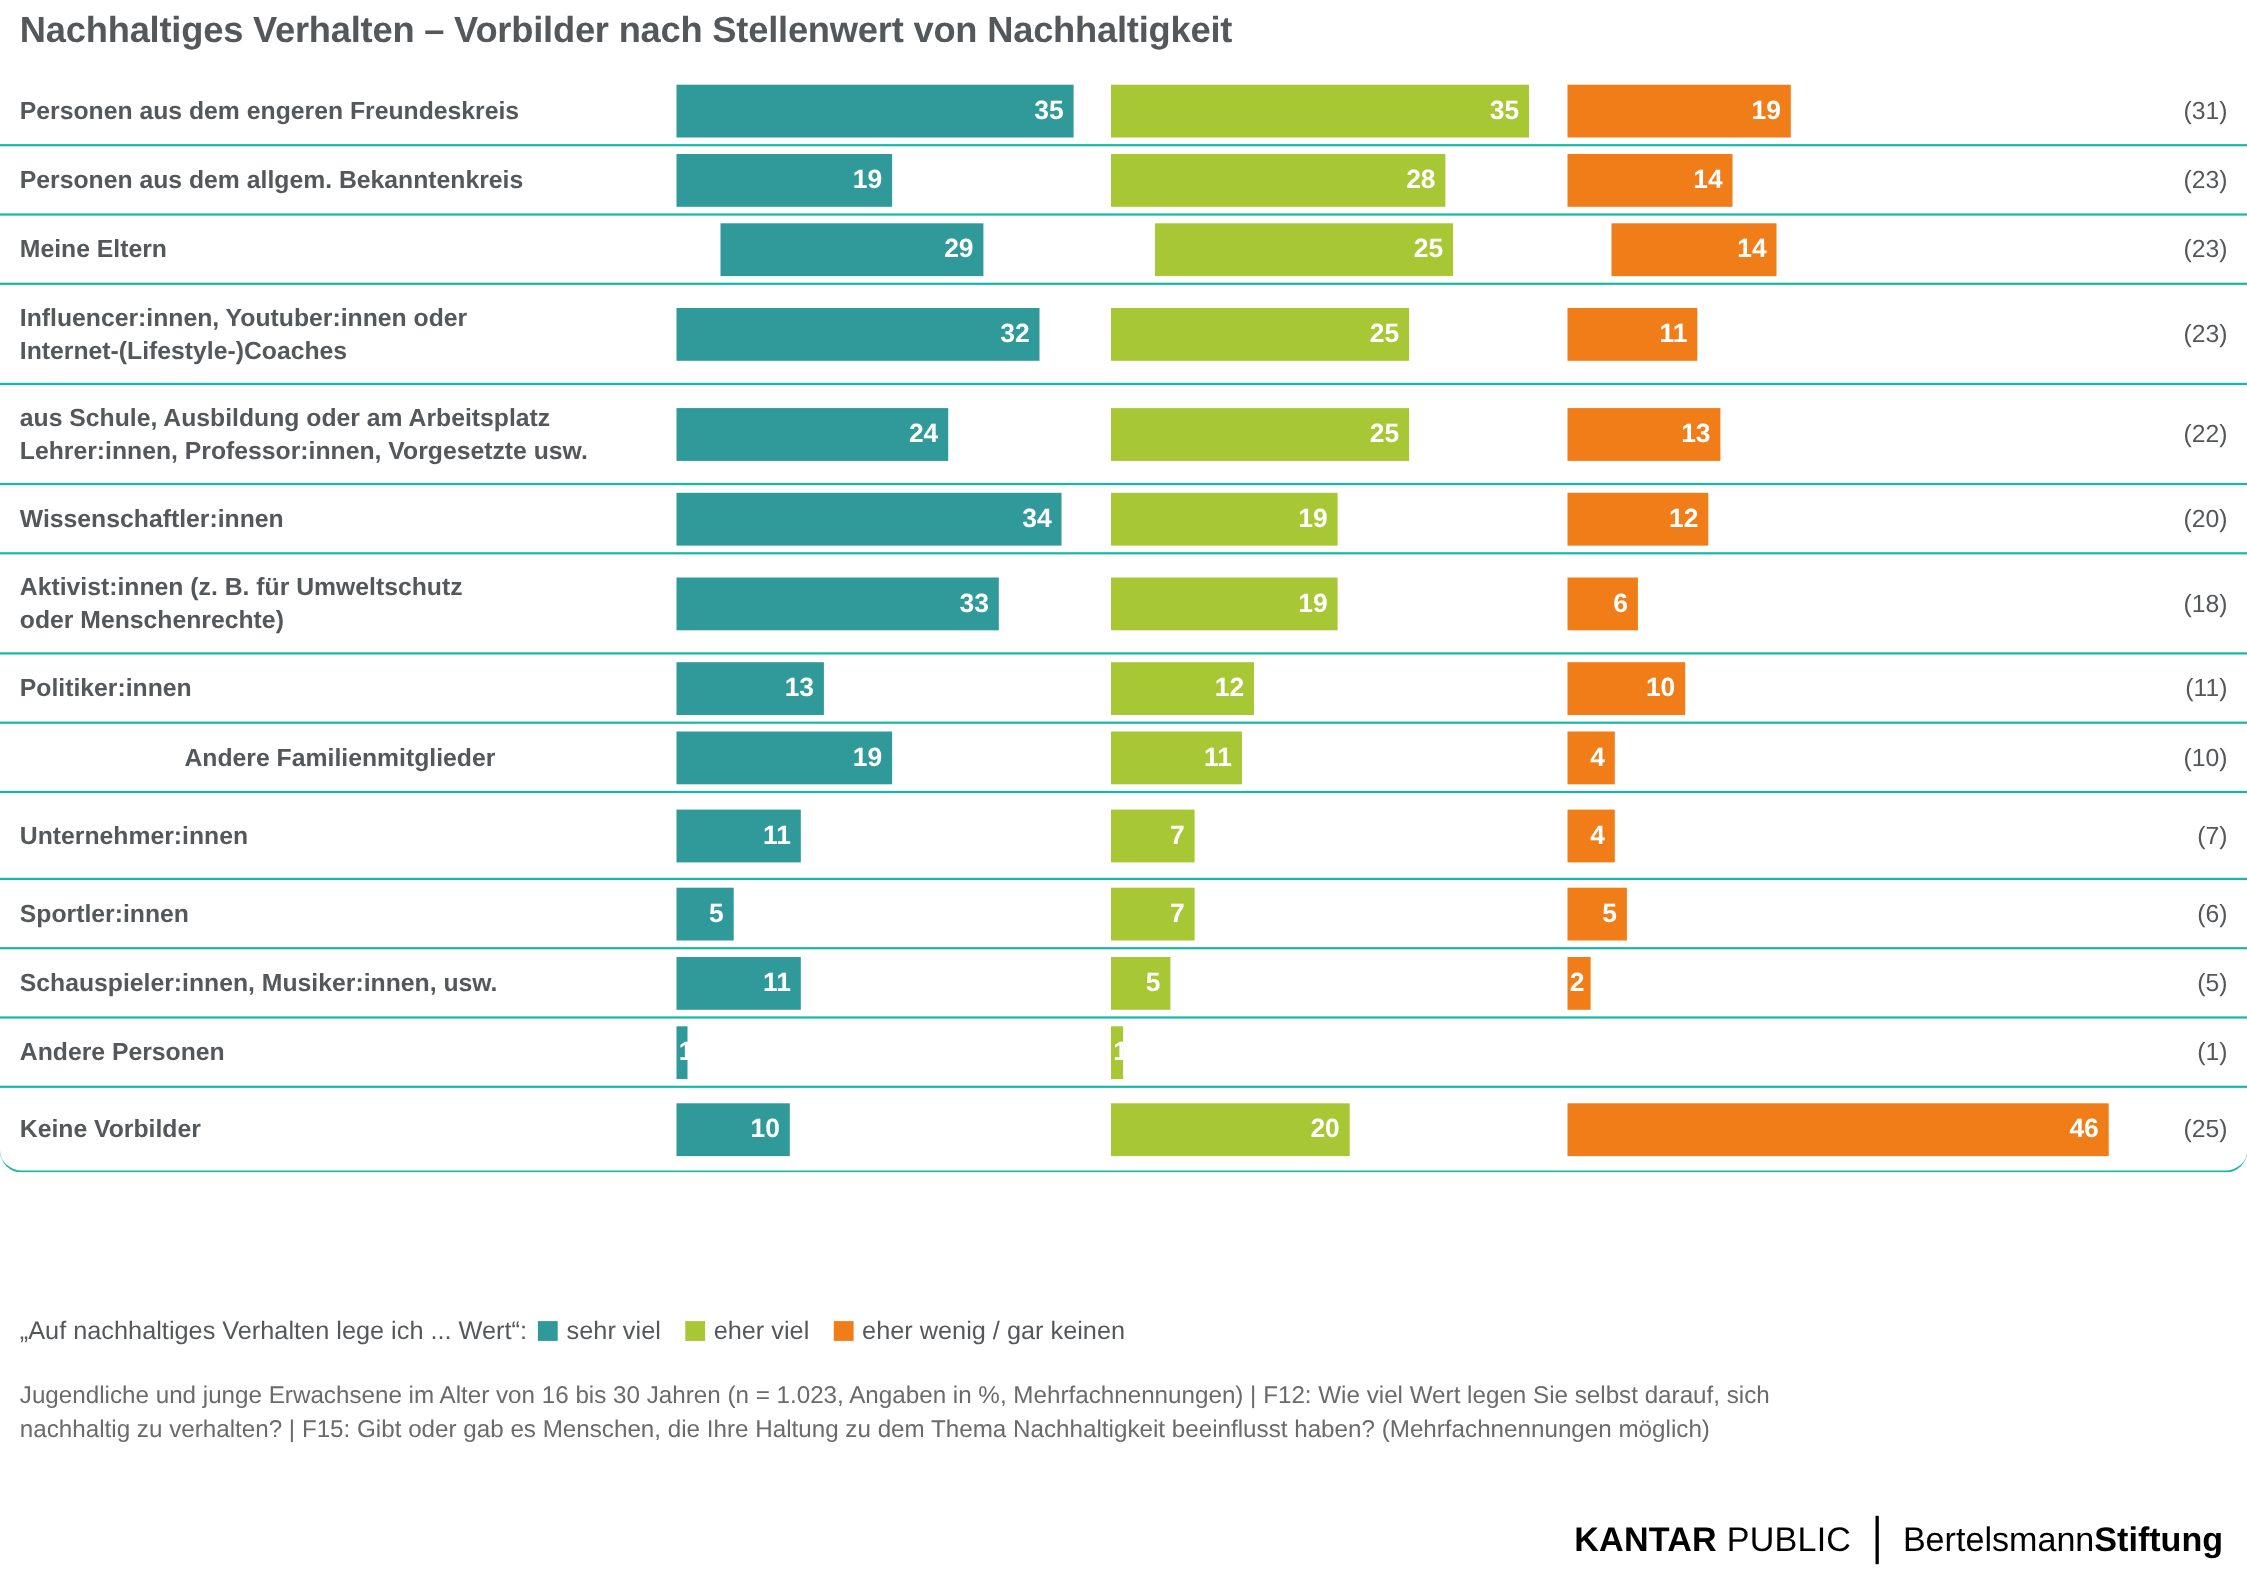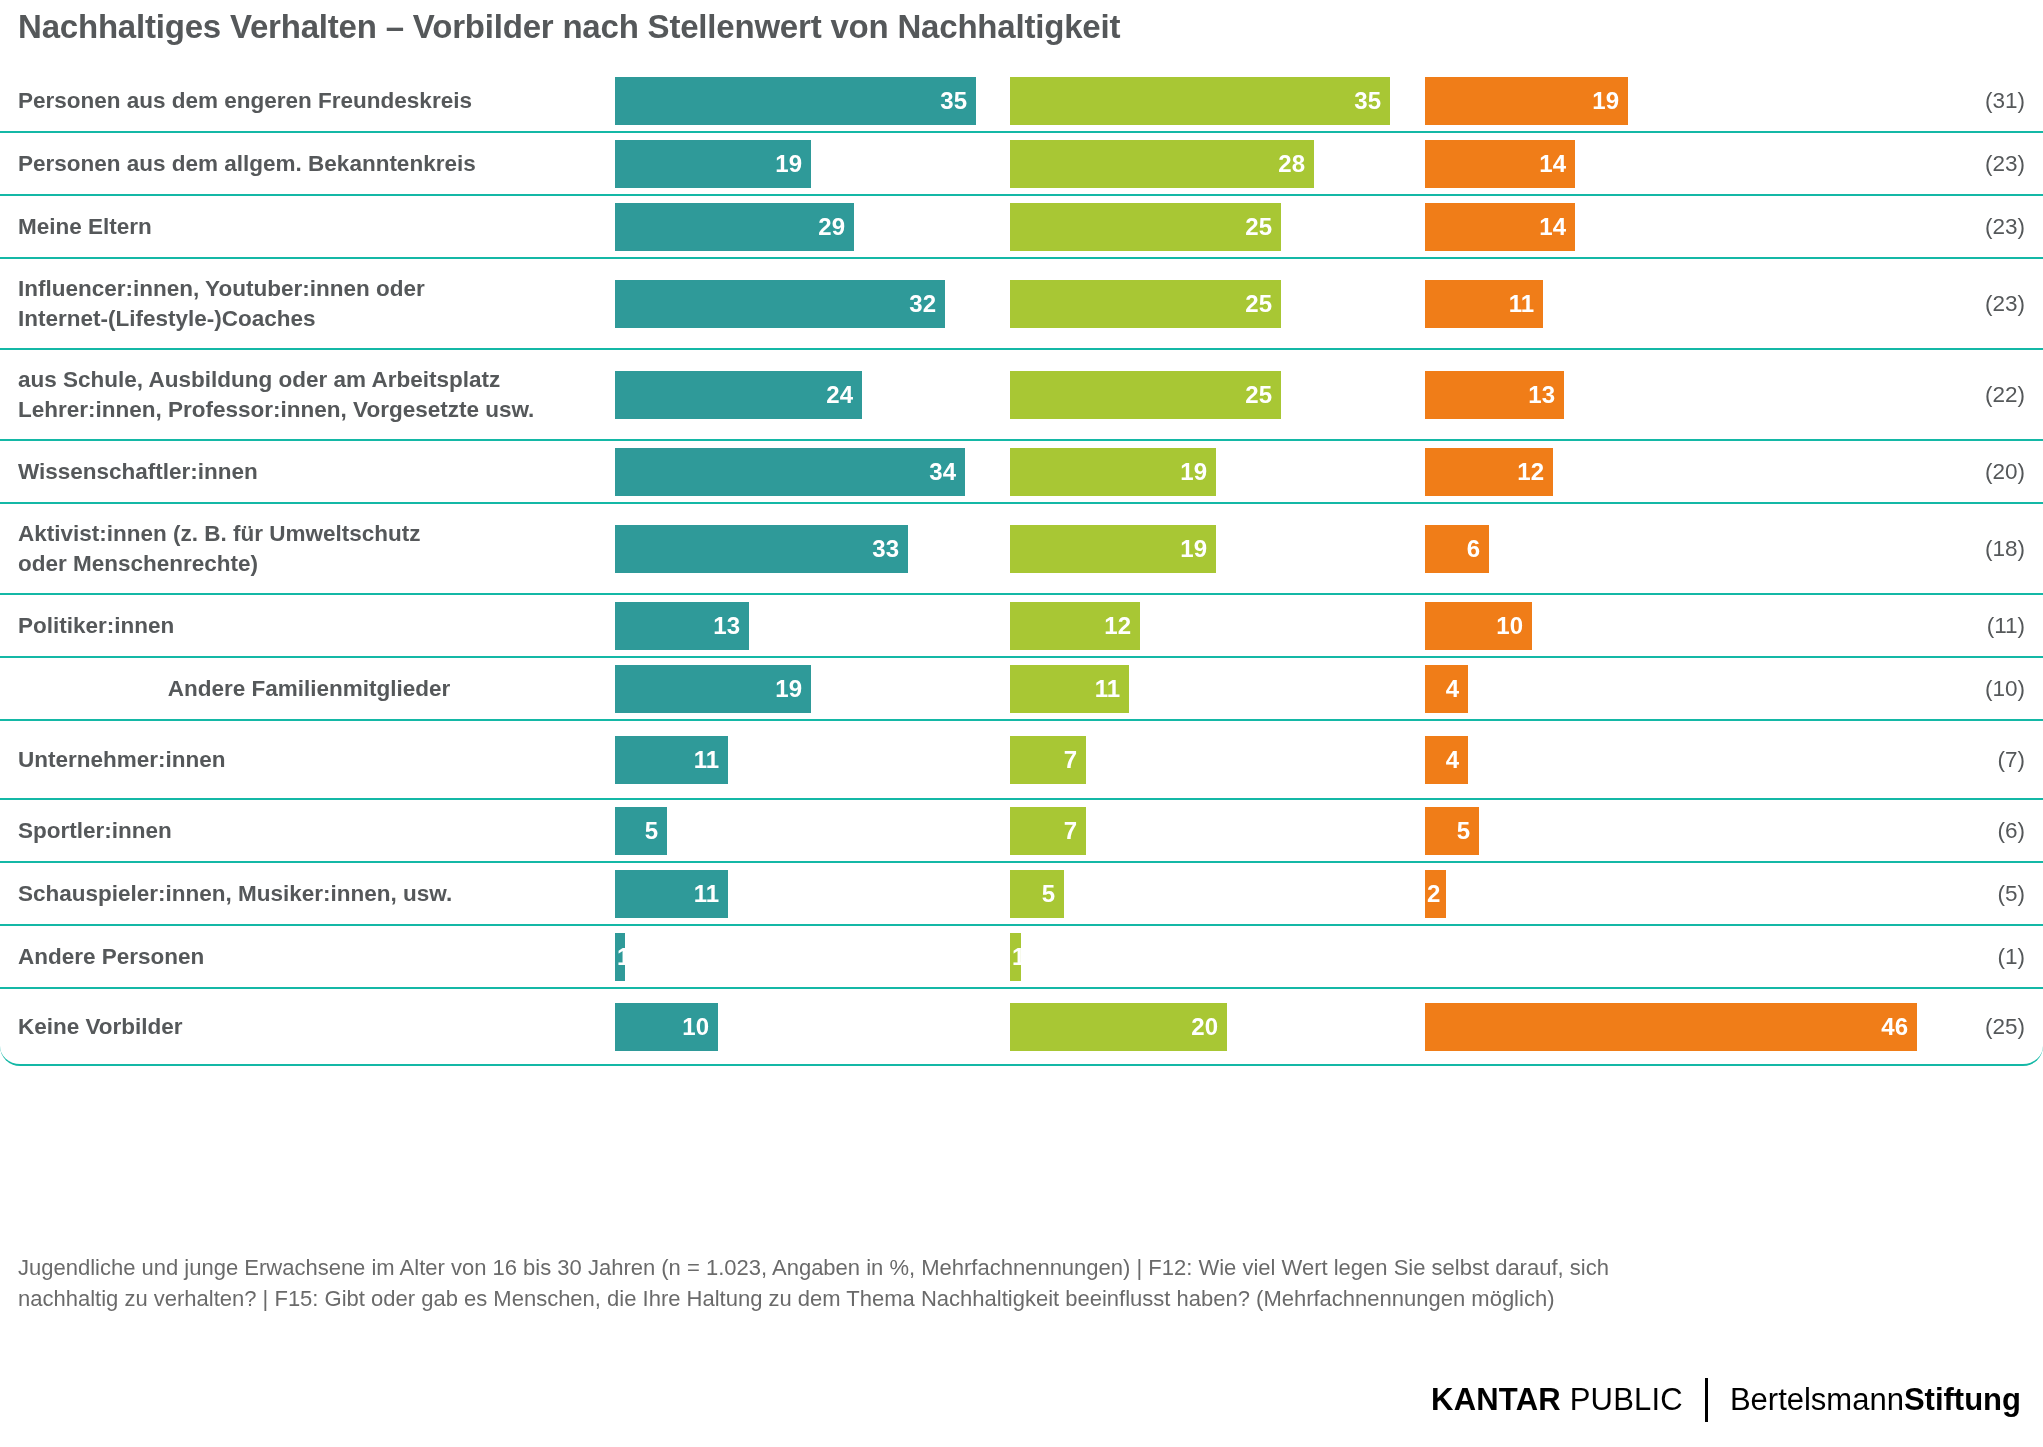--- a/index.html
+++ b/index.html
@@ -135,21 +135,21 @@
           </div>
           <div class="bar green" style="left: 410px; width: 304px;">
             <span class="val">28</span>
           </div>
           <div class="bar orange" style="left: 825px; width: 150px;">
             <span class="val">14</span>
           </div>
           <div class="total">(23)</div>
         </div>
       </div>
-      <div class="row" style="height: 63px;">
+      <div class="row" style="height: 63px; gap: 40px;">
         <div class="rowlabel">
           <div>Meine Eltern</div>
         </div>
         <div class="bars">
           <div class="bar teal" style="left: 15px; width: 239px;">
             <span class="val">29</span>
           </div>
           <div class="bar green" style="left: 410px; width: 271px;">
             <span class="val">25</span>
           </div>
@@ -341,20 +341,35 @@
             <span class="val">20</span>
           </div>
           <div class="bar orange" style="left: 825px; width: 492px;">
             <span class="val">46</span>
           </div>
           <div class="total">(25)</div>
         </div>
       </div>
     </div>
 
+  <div class="legend">
+    <span class="lead">„Auf nachhaltiges Verhalten lege ich ... Wert“:</span>
+    <span class="item">
+      <span class="swatch teal"></span>
+      <span>sehr viel</span>
+    </span>
+    <span class="item">
+      <span class="swatch green"></span>
+      <span>eher viel</span>
+    </span>
+    <span class="item">
+      <span class="swatch orange"></span>
+      <span>eher wenig / gar keinen</span>
+    </span>
+  </div>
 
   <div class="footnote">
     <div>Jugendliche und junge Erwachsene im Alter von 16 bis 30 Jahren (n = 1.023, Angaben in %, Mehrfachnennungen) | F12: Wie viel Wert legen Sie selbst darauf, sich</div>
     <div>nachhaltig zu verhalten? | F15: Gibt oder gab es Menschen, die Ihre Haltung zu dem Thema Nachhaltigkeit beeinflusst haben? (Mehrfachnennungen möglich)</div>
   </div>
 
   <div class="logos">
     <div class="logo-kantar"><b>KANTAR</b><span class="light"> PUBLIC</span></div>
     <div class="logo-divider"></div>
     <div class="logo-bst"><span class="b1">Bertelsmann</span><span class="b2">Stiftung</span></div>

